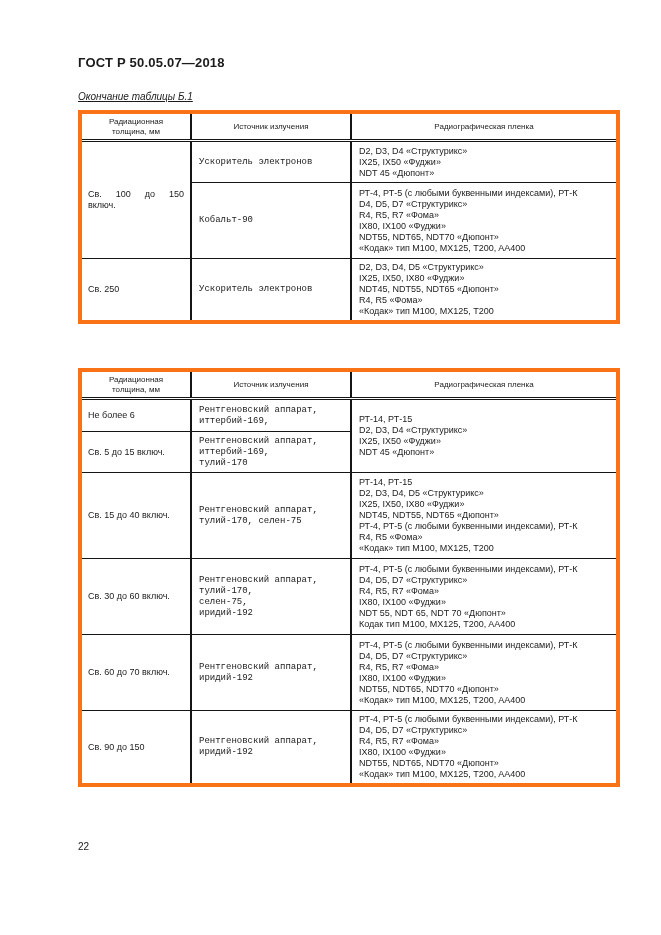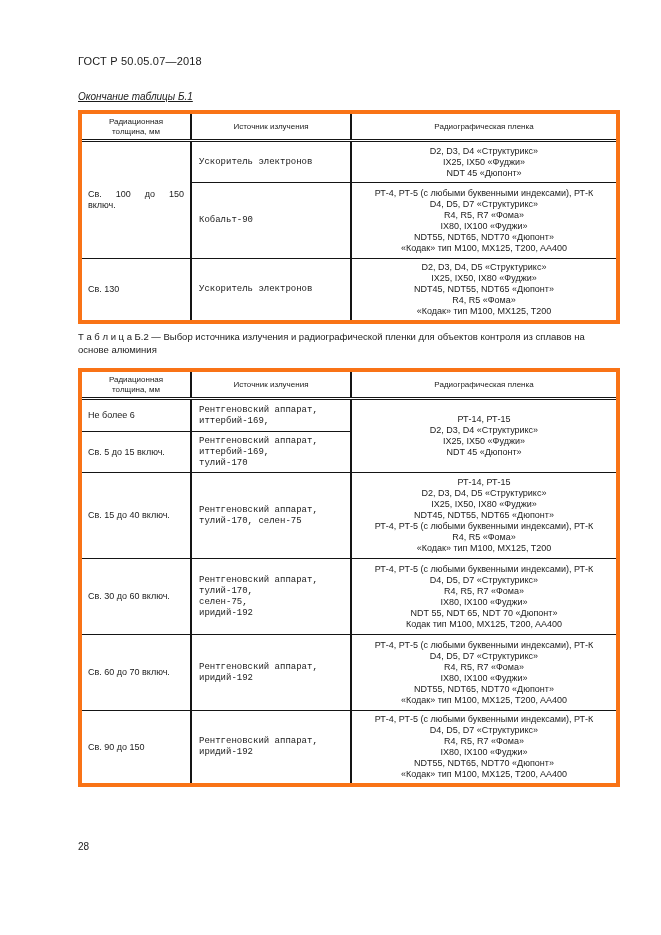--- a/index.html
+++ b/index.html
@@ -8,21 +8,21 @@
     width:661px; height:935px;
     font-family:"Liberation Sans", sans-serif;
     color:#1b1b1b;
     position:relative;
     overflow:hidden;
   }
   .page { position:relative; width:661px; height:935px; background:#fff; }
 
   .doc-header {
     position:absolute; left:78px; top:55px;
-    font-size:11px; font-weight:normal; letter-spacing:.2px;
+    font-size:13px; font-weight:bold; letter-spacing:.2px;
   }
   .continuation-label {
     position:absolute; left:78px; top:91px;
     font-size:10px; font-style:italic;text-decoration:underline;
   }
   .table-caption {
     position:absolute; left:78px; top:331px; width:538px;
     font-size:9.5px; line-height:12.5px;
   }
   .page-number {
@@ -53,21 +53,21 @@
   table.gost th {
     border-bottom:3px double #151515;
     font-size:8px;
     line-height:9.5px;
     font-weight:normal;
     text-align:center;
     padding:3px 4px;
   }
   td.cell-thickness { padding:3px 6px; }
   td.cell-source    { padding:3px 7px;font-family:Liberation Mono, monospace; }
-  td.cell-film      { padding:3px 7px;text-align:center; }
+  td.cell-film      { padding:3px 7px; }
   td.cell-justify   { text-align:justify; text-align-last:justify; }
 </style>
 </head>
 <body>
 
 <div class="page">
 
   <div class="doc-header">ГОСТ Р 50.05.07—2018</div>
 
   <div class="continuation-label">Окончание таблицы Б.1</div>
@@ -98,32 +98,31 @@
       <tr style="height:76px">
         <td class="cell-source">Кобальт-90</td>
         <td class="cell-film">РТ-4, РТ-5 (с любыми буквенными индексами), РТ-К
 D4, D5, D7 «Структурикс»
 R4, R5, R7 «Фома»
 IX80, IX100 «Фуджи»
 NDT55, NDT65, NDT70 «Дюпонт»
 «Кодак» тип M100, MX125, T200, AA400</td>
       </tr>
       <tr style="height:60px">
-        <td class="cell-thickness">Св. 130</td>
+        <td class="cell-thickness">Св. 250</td>
         <td class="cell-source">Ускоритель электронов</td>
         <td class="cell-film">D2, D3, D4, D5 «Структурикс»
 IX25, IX50, IX80 «Фуджи»
 NDT45, NDT55, NDT65 «Дюпонт»
 R4, R5 «Фома»
 «Кодак» тип M100, MX125, T200</td>
       </tr>
     </tbody>
   </table>
 
-  <div class="table-caption">Т а б л и ц а   Б.2 — Выбор источника излучения и радиографической пленки для объектов контроля из сплавов на основе алюминия</div>
 
   <table class="gost" id="table-b2">
     <colgroup>
         <col style="width:111px">
         <col style="width:160px">
         <col style="width:267px">
       </colgroup>
     <thead>
       <tr style="height:26px">
         <th>Радиационная
@@ -191,15 +190,15 @@
         <td class="cell-film">РТ-4, РТ-5 (с любыми буквенными индексами), РТ-К
 D4, D5, D7 «Структурикс»
 R4, R5, R7 «Фома»
 IX80, IX100 «Фуджи»
 NDT55, NDT65, NDT70 «Дюпонт»
 «Кодак» тип M100, MX125, T200, AA400</td>
       </tr>
     </tbody>
   </table>
 
-  <div class="page-number">28</div>
+  <div class="page-number">22</div>
 
 </div>
 
 </body></html>

